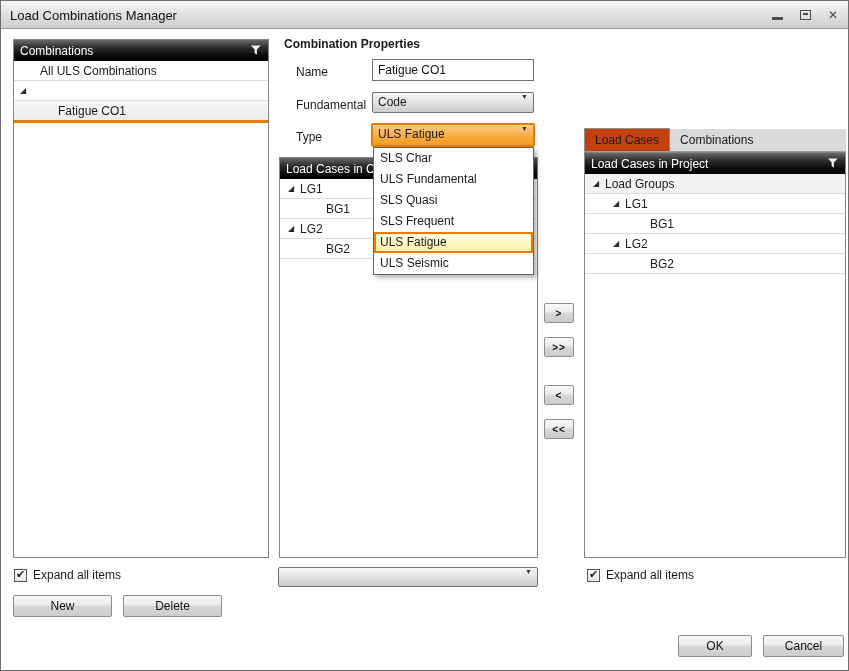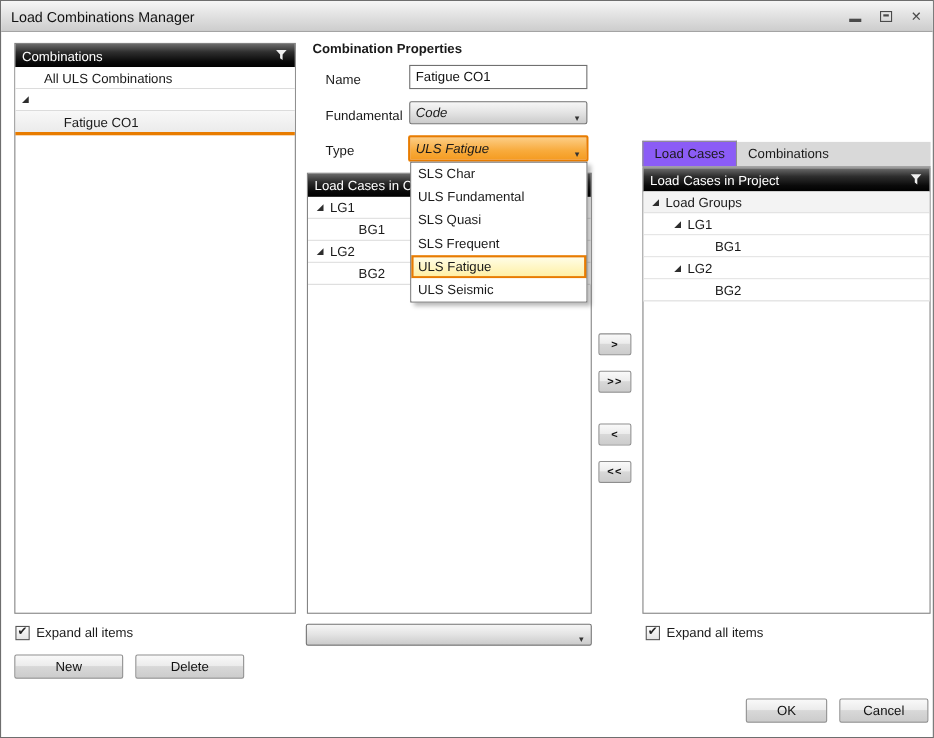--- a/index.html
+++ b/index.html
@@ -25,40 +25,40 @@
   .panel{position:absolute;background:#fff;border:1px solid #848484;}
   .trow{height:20px;display:flex;align-items:center;border-bottom:1px solid #dcdcdc;position:relative;background:#fff;}
   .trow .exp{font-size:8px;color:#2d2d2d;width:12px;flex:0 0 auto;line-height:20px;}
   .trow .lbl{white-space:nowrap;line-height:20px;}
   .trow.shade{background:#f3f3f3;}
   .trow.selrow{background:linear-gradient(#f8f8f8,#ebebeb);border-bottom:3px solid #e87c00;height:22px;}
   
   .textinput{position:absolute;border:1px solid #707070;background:#fff;padding:0 5px;
     font-size:12px;color:#111;line-height:20px;}
   .combo{position:absolute;border:1px solid #707070;border-radius:2px;
-    background:linear-gradient(#f6f6f6,#e4e4e4 48%,#cbcbcb);display:flex;align-items:flex-end;padding:0 5px;font-style:italic;}
+    background:linear-gradient(#f6f6f6,#e4e4e4 48%,#cbcbcb);display:flex;align-items:flex-start;padding:0 5px;}
   .combo .cv{flex:1;white-space:nowrap;overflow:hidden;line-height:19px;}
   .combo .arr{font-size:7px;color:#333;flex:0 0 auto;margin-left:4px;}
   .combo.orange{border:2px solid #e87c00;background:linear-gradient(#fccd85,#f8ab3c 60%,#f59c22);}
   
   #type-popup{position:absolute;left:372px;top:146px;width:161px;background:#fff;
     border:1px solid #646464;z-index:60;box-shadow:3px 3px 4px rgba(0,0,0,.28);}
   #type-popup .opt{height:21px;line-height:21px;padding:0 6px;white-space:nowrap;background:#fff;}
   #type-popup .opt.sel{border:2px solid #e87c00;background:linear-gradient(#fffde6,#fff0a6);
     line-height:17px;padding:0 4px;}
   
   .btn{position:absolute;border:1px solid #8e8e8e;border-radius:2px;text-align:center;
     background:linear-gradient(#f9f9f9,#ececec 45%,#d8d8d8 50%,#cccccc);color:#111;cursor:default;}
   .btn span{line-height:20px;}
   .tbtn{width:30px;height:20px;font-size:10px;font-weight:bold;letter-spacing:1px;line-height:18px;}
   
   #tabstrip{position:absolute;left:583px;top:128px;width:262px;height:23px;
     background:#d9d9d9;border-bottom:1px solid #9d9d9d;display:flex;align-items:flex-end;}
   .tab{height:22px;line-height:22px;padding:0 10px;white-space:nowrap;}
-  .tab.active{background:#8b5cf6;border:1px solid #8f8f8f;border-bottom:none;height:23px;line-height:23px;}
+  .tab.active{background:#c2410c;border:1px solid #8f8f8f;border-bottom:none;height:23px;line-height:23px;}
   
   .cbwrap{position:absolute;display:flex;align-items:center;gap:6px;}
   .cb{width:13px;height:13px;border:1px solid #565656;background:linear-gradient(#fdfdfd,#e5e5e5);
     display:inline-flex;align-items:center;justify-content:center;}
   .cb .tick{font-size:11px;line-height:11px;color:#222;margin-top:-1px;}
   .seclabel{position:absolute;white-space:nowrap;}
   .bold{font-weight:bold;}
 </style>
 </head>
 <body>

